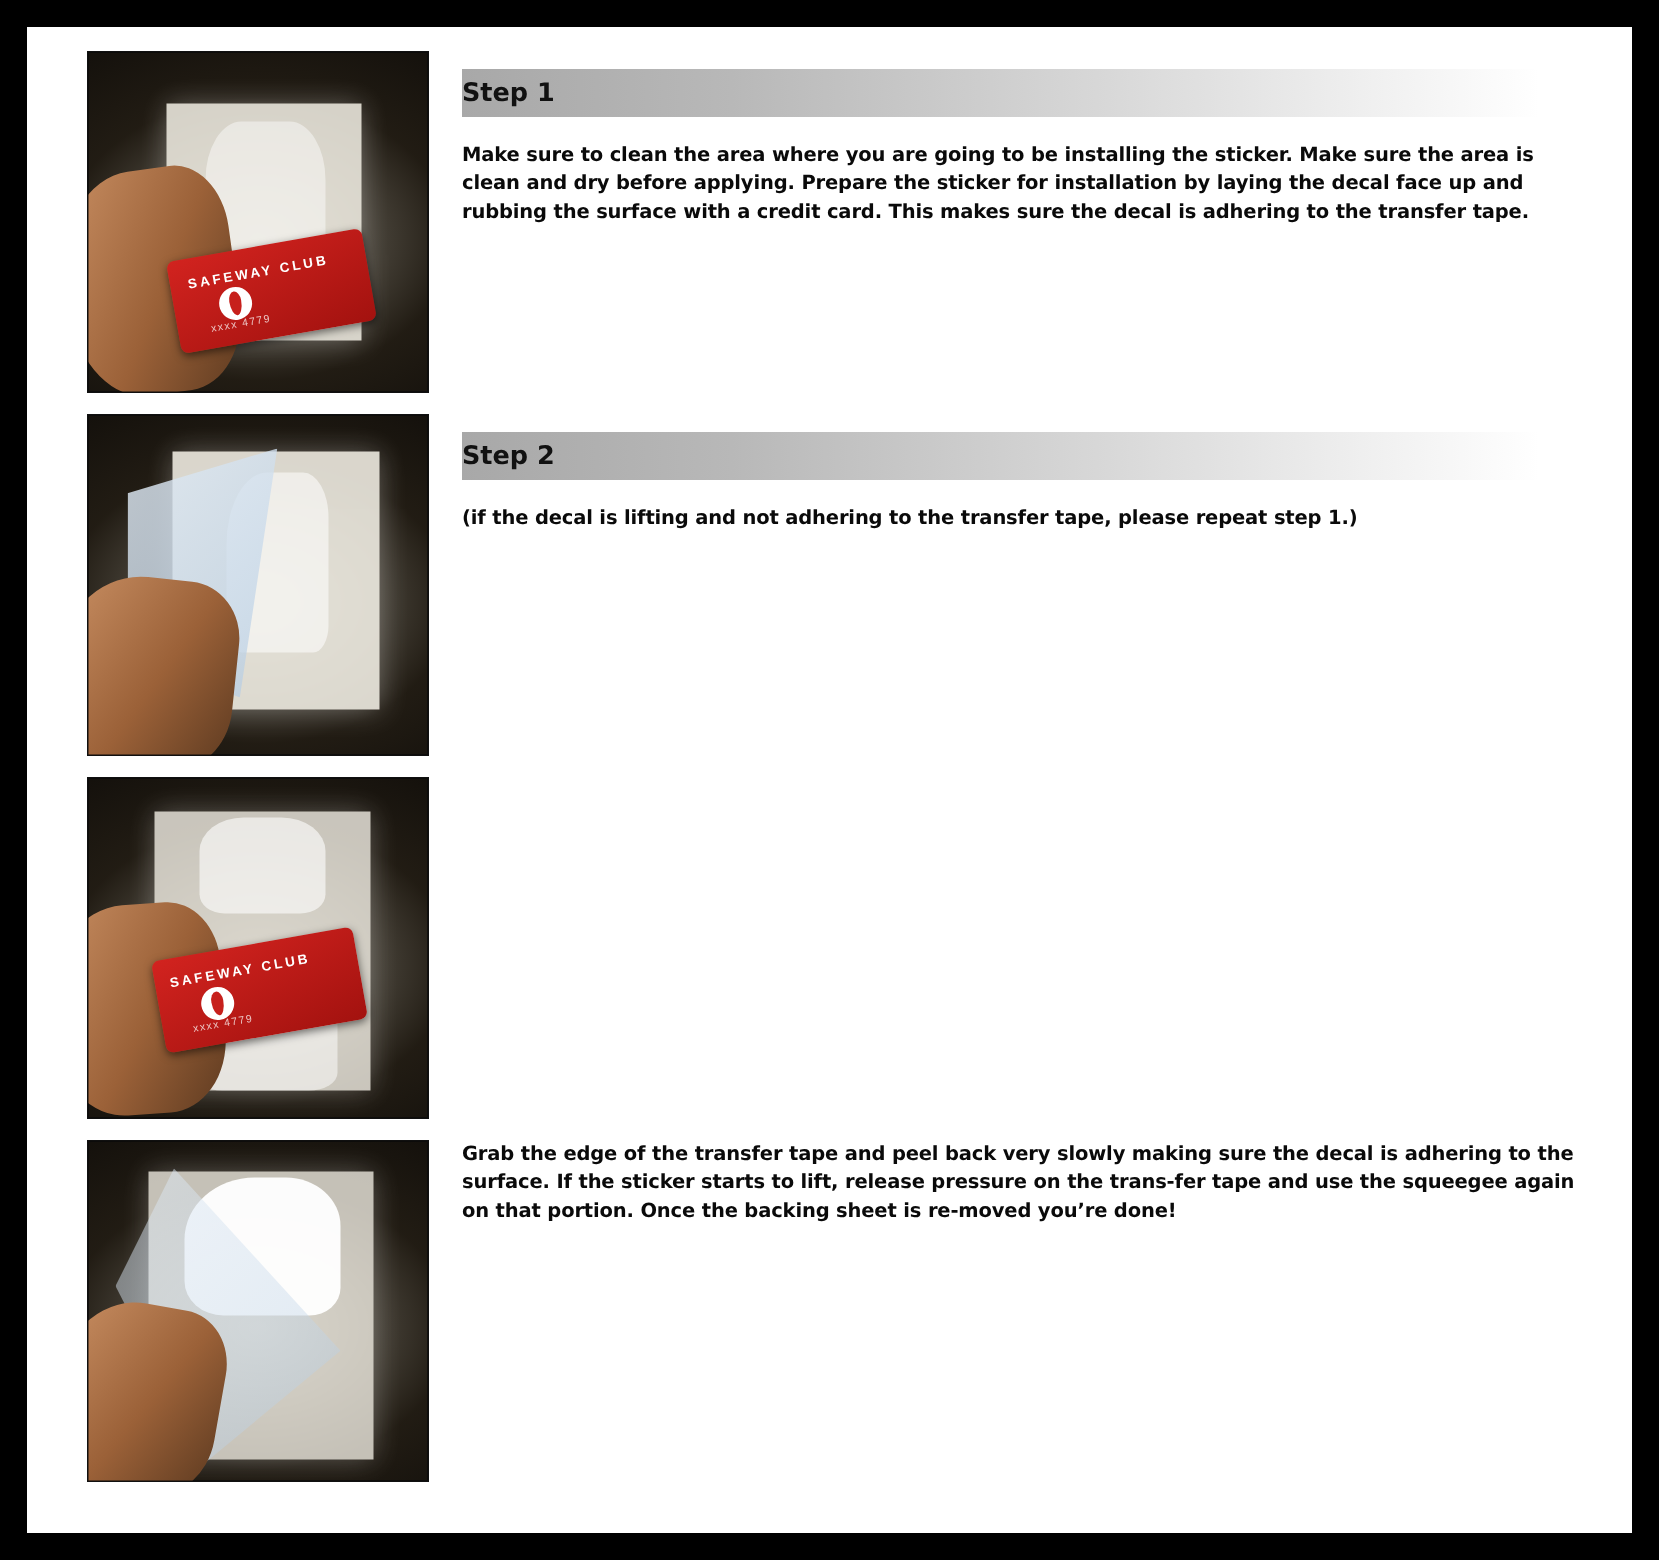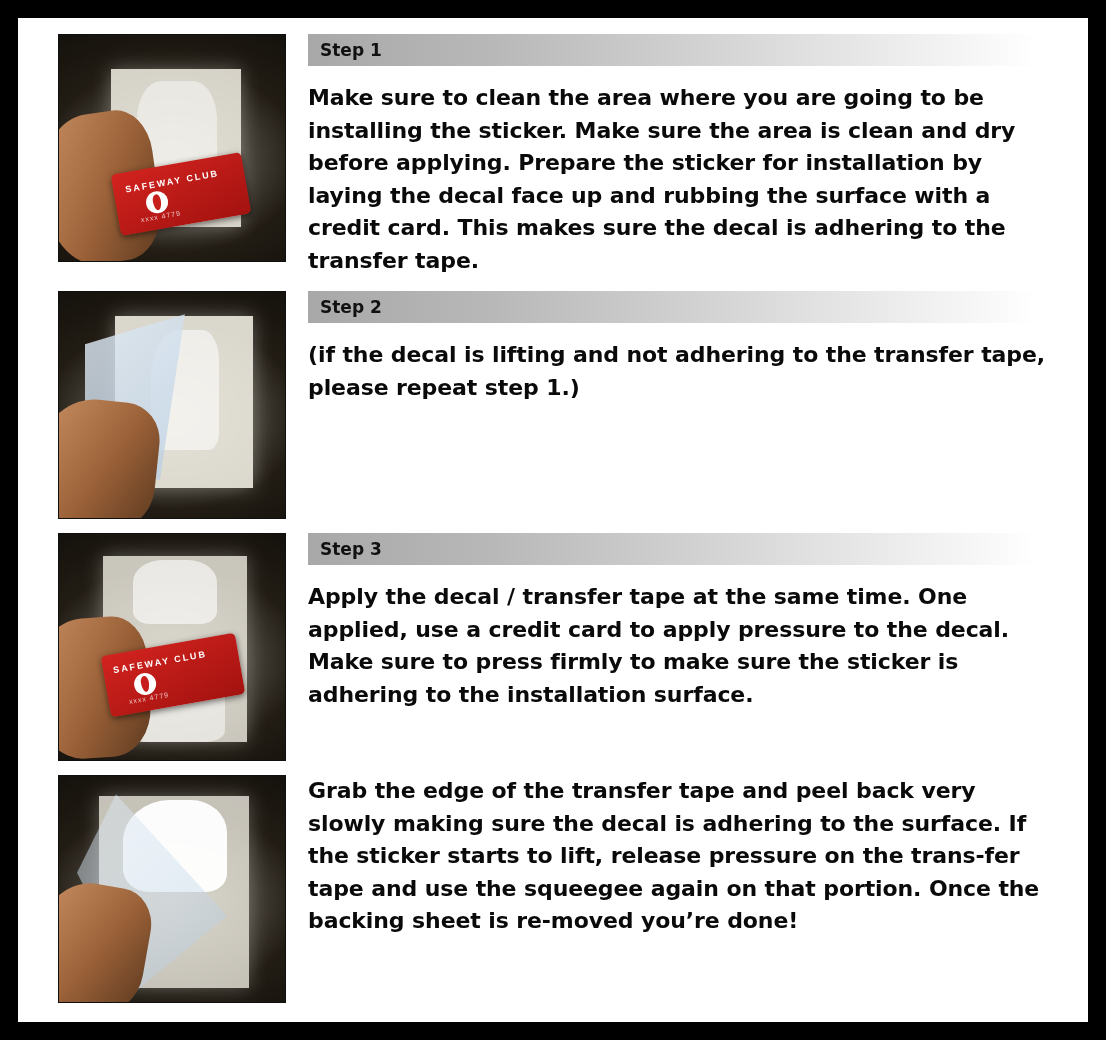--- a/index.html
+++ b/index.html
@@ -112,35 +112,35 @@
     border-radius: 50% 50% 50% 50% / 40% 40% 60% 60%;
   }
   .text-col {
     flex: 1 1 auto;
     padding-left: 22px;
     padding-right: 10px;
     box-sizing: border-box;
   }
   .step-header {
     background: linear-gradient(to right, #a8a8a8 0%, #b8b8b8 25%, #d8d8d8 60%, #ffffff 100%);
-    padding: 6px 0 6px 12px;
-    margin-top: 0;
+    padding: 6px 0 6px 0;
+    margin-top: 12px;
     margin-bottom: 16px;
     width: 96%;
   }
   .step-header span {
     font-family: "DejaVu Sans", sans-serif;
     font-weight: bold;
     font-size: 17px;
     color: #111111;
   }
   .body-text {
     font-family: "DejaVu Sans", sans-serif;
     font-weight: bold;
-    font-size: 22px;
+    font-size: 13px;
     line-height: 1.48;
     color: #0a0a0a;
     letter-spacing: -0.1px;
     margin: 0 0 14px 0;
   }
   .body-text:last-child { margin-bottom: 0; }
 </style>
 </head>
 <body>
 
@@ -195,26 +195,20 @@
           <div class="decal" style="left:74px; top:26px; width:84px; height:64px; opacity:0.6; border-radius:35% 35% 20% 20%;"></div>
           <div class="decal" style="left:70px; top:150px; width:96px; height:58px; opacity:0.5; border-radius:20%;"></div>
           <div class="hand" style="left:-24px; top:84px; width:114px; height:140px; transform:rotate(-4deg);"></div>
           <div class="card" style="left:46px; top:110px; width:136px; height:62px; transform:rotate(-10deg);">
             <span class="card-text" style="left:10px; top:11px;">SAFEWAY CLUB</span>
             <span class="card-logo" style="left:28px; top:24px;"></span>
             <span class="card-sub" style="left:20px; top:46px;">xxxx 4779</span>
           </div>
         </div>
       </div>
-      <div class="text-col">
-        <div class="step-header">
-          <span>Step 3</span>
-        </div>
-        <p class="body-text">Apply the decal / transfer tape at the same time.  One applied, use a credit card to apply pressure to the decal.  Make sure to press firmly to make sure the sticker is adhering to the installation surface.</p>
-      </div>
     </div>
 
     <div class="step-row">
       <div class="photo-col">
         <div class="photo">
           <div class="glow"></div>
           <div class="sticker-sheet" style="left:40px; top:20px; width:150px; height:192px; opacity:0.8;"></div>
           <div class="decal" style="left:64px; top:24px; width:104px; height:92px; opacity:0.95; border-radius:45% 35% 20% 25%;"></div>
           <div class="tape" style="left:18px; top:18px; width:150px; height:196px; clip-path: polygon(26% 0%, 100% 62%, 40% 100%, 0% 40%); opacity:0.55;"></div>
           <div class="hand" style="left:-22px; top:108px; width:110px; height:126px; transform:rotate(10deg);"></div>

